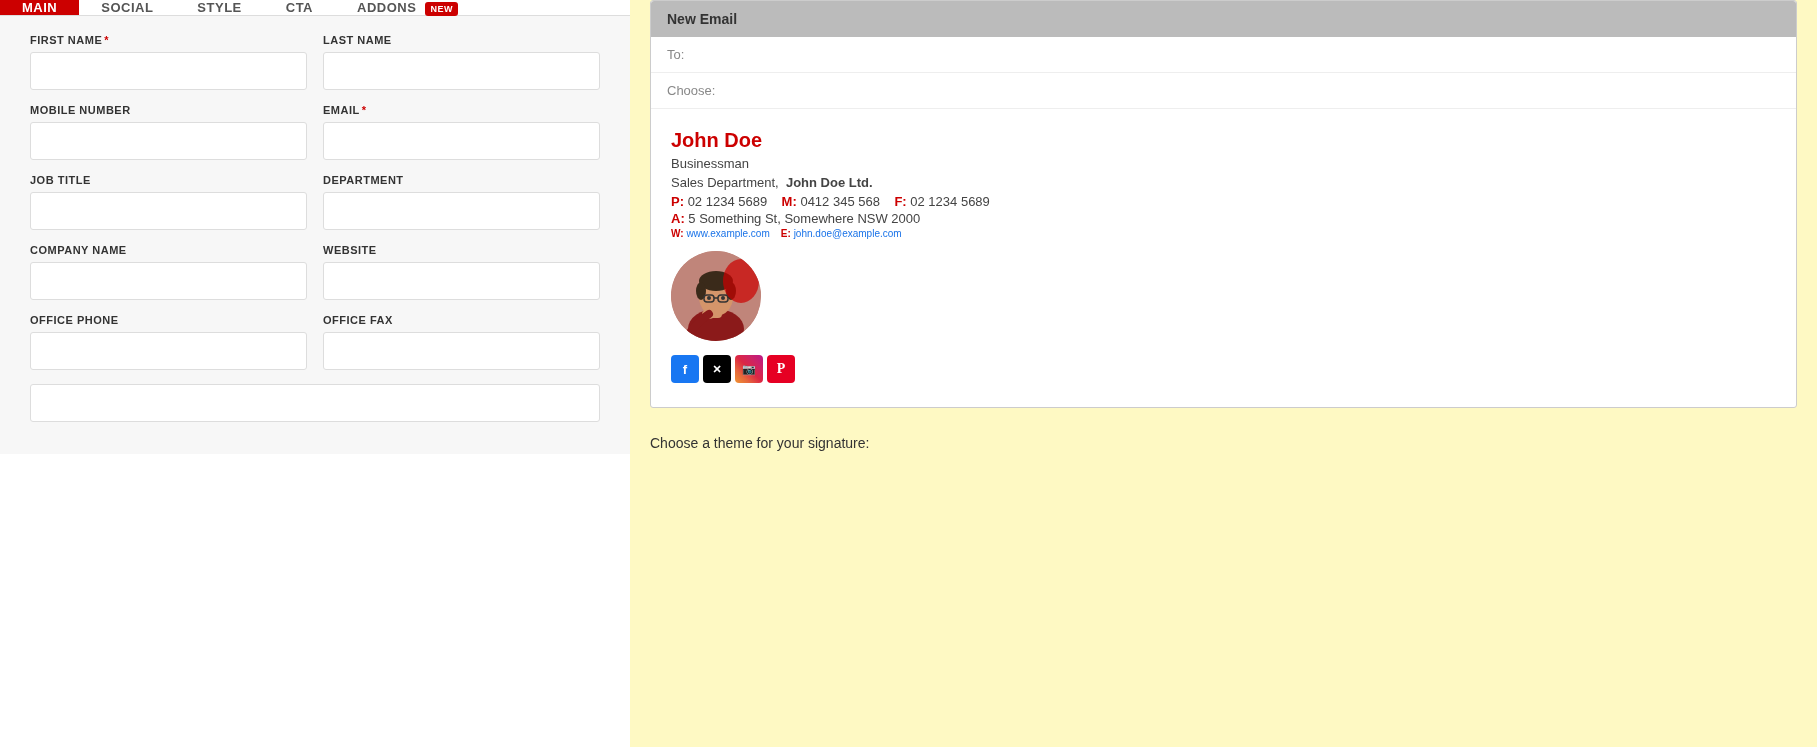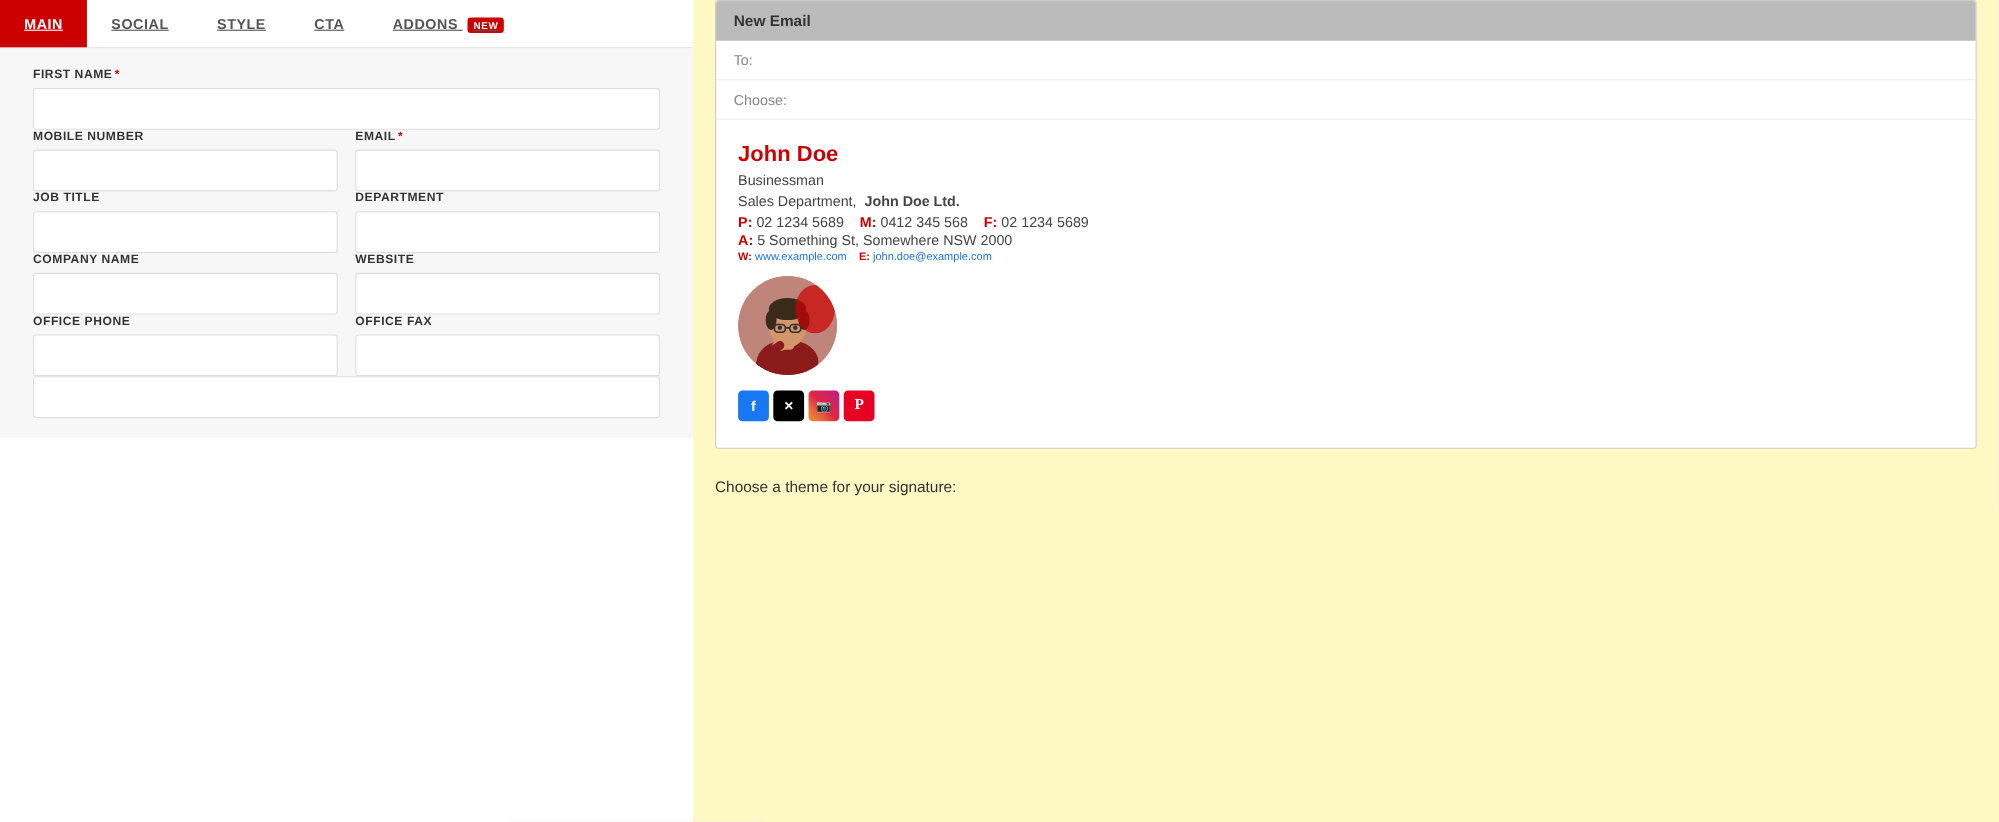--- a/index.html
+++ b/index.html
@@ -19,30 +19,29 @@
 
     
     .tabs {
       display: flex;
       align-items: center;
       background: #fff;
       border-bottom: 1px solid #ddd;
       padding: 0;
     }
     .tab {
-      padding: 14px 22px;
+      padding: 0 22px;
       font-size: 13px;
       font-weight: 600;
       letter-spacing: 0.5px;
       cursor: pointer;
       color: #555;
       border: none;
       background: none;
       text-transform: uppercase;
-      text-decoration: underline;
     }
     .tab.active {
       background: #cc0000;
       color: #fff;
     }
     .tab-new-badge {
       background: #cc0000;
       color: #fff;
       font-size: 9px;
       font-weight: 700;
@@ -54,20 +53,21 @@
     }
 
     
     .form-area {
       padding: 18px 30px;
       background: #f7f7f7;
     }
     .form-row {
       display: flex;
       gap: 16px;
+      margin-bottom: 14px;
     }
     .form-group {
       flex: 1;
       display: flex;
       flex-direction: column;
     }
     .form-label {
       font-size: 11px;
       font-weight: 700;
       letter-spacing: 0.5px;
@@ -249,20 +249,24 @@
 
   <div class="form-area">
 
     <div class="form-row">
       <div class="form-group">
         <label class="form-label">
           <span>FIRST NAME</span><span class="required-star">*</span>
         </label>
         <input class="form-input" type="text" style="">
       </div>
+      <div class="form-group">
+        <label class="form-label">LAST NAME</label>
+        <input class="form-input" type="text" style="">
+      </div>
     </div>
 
     <div class="form-row">
       <div class="form-group">
         <label class="form-label">MOBILE NUMBER</label>
         <input class="form-input" type="text" style="">
       </div>
       <div class="form-group">
         <label class="form-label">
           <span>EMAIL</span><span class="required-star">*</span>

